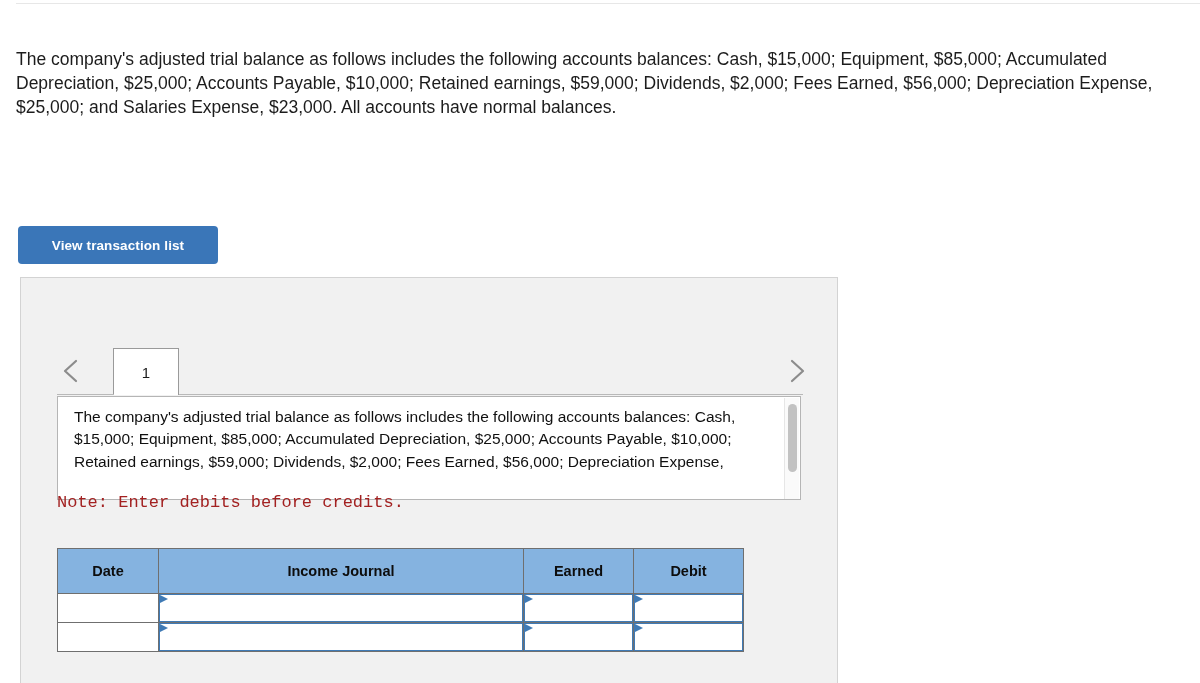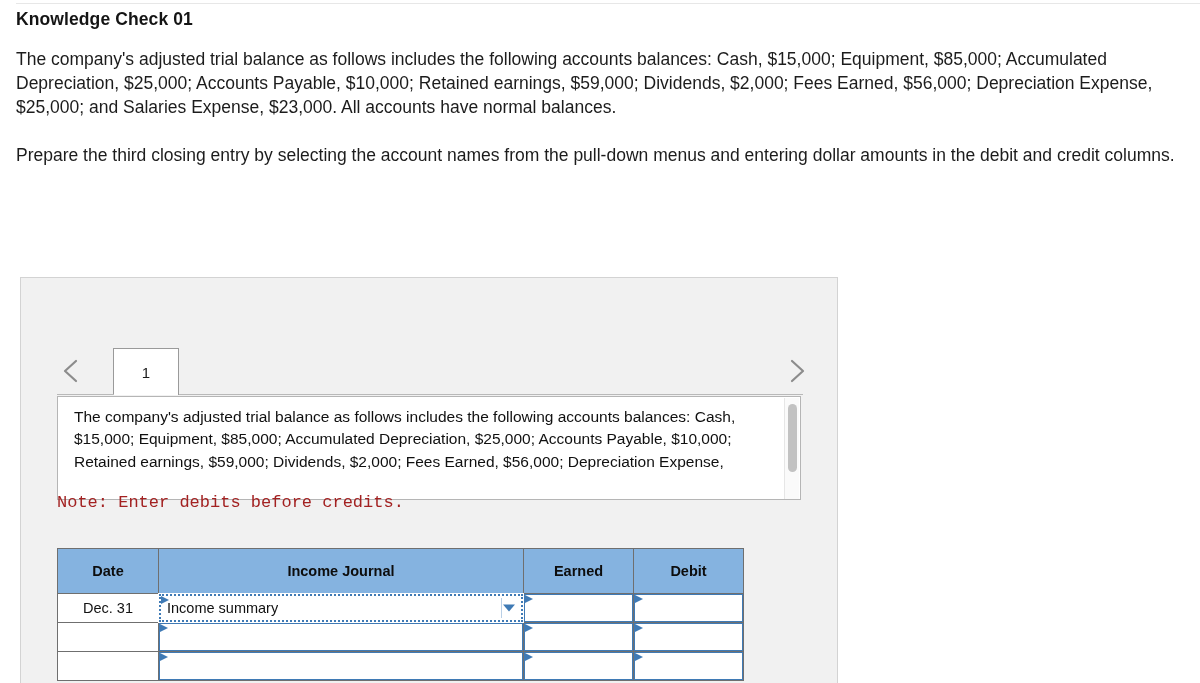--- a/index.html
+++ b/index.html
@@ -253,25 +253,24 @@
     background: #b9cfe6;
   }
 </style>
 </head>
 <body>
 
 <div id="page">
 
   <div class="topline"></div>
 
-  <div class="kc-title">Knowledge Check 01</div>
 
   <div class="prompt prompt-1">The company's adjusted trial balance as follows includes the following accounts balances: Cash, $15,000; Equipment, $85,000; Accumulated Depreciation, $25,000; Accounts Payable, $10,000; Retained earnings, $59,000; Dividends, $2,000; Fees Earned, $56,000; Depreciation Expense, $25,000; and Salaries Expense, $23,000. All accounts have normal balances.</div>
-  <div class="prompt prompt-2">Prepare the third closing entry by selecting the account names from the pull-down menus and entering dollar amounts in the debit and credit columns.</div>
-
+
+  <button class="btn-view">View transaction list</button>
 
   <div class="panel">
 
 
     <div class="tabstrip">
       <div class="chev chev-prev">
         <svg width="30" height="30" viewBox="0 0 30 30" aria-hidden="true">
           <polyline points="19,5 8,15 19,25" fill="none" stroke="#8c8c8c" stroke-width="2.2" stroke-linecap="round" stroke-linejoin="round"></polyline>
         </svg>
       </div>
@@ -304,40 +303,20 @@
       <thead>
         <tr>
           <th>Date</th>
           <th>Income Journal</th>
           <th>Earned</th>
           <th>Debit</th>
         </tr>
       </thead>
       <tbody>
 
-        <tr>
-          <td class="cell-date">Dec. 31</td>
-          <td>
-            <div class="field selected">
-              <span class="txt">Income summary</span>
-              <span class="dd-sep"></span>
-              <span class="dd-arrow"></span>
-            </div>
-          </td>
-          <td>
-            <div class="field">
-              <span class="txt"></span>
-            </div>
-          </td>
-          <td>
-            <div class="field">
-              <span class="txt"></span>
-            </div>
-          </td>
-        </tr>
 
 
         <tr>
           <td class="cell-date"></td>
           <td>
             <div class="field">
               <span class="txt"></span>
             </div>
           </td>
           <td>

